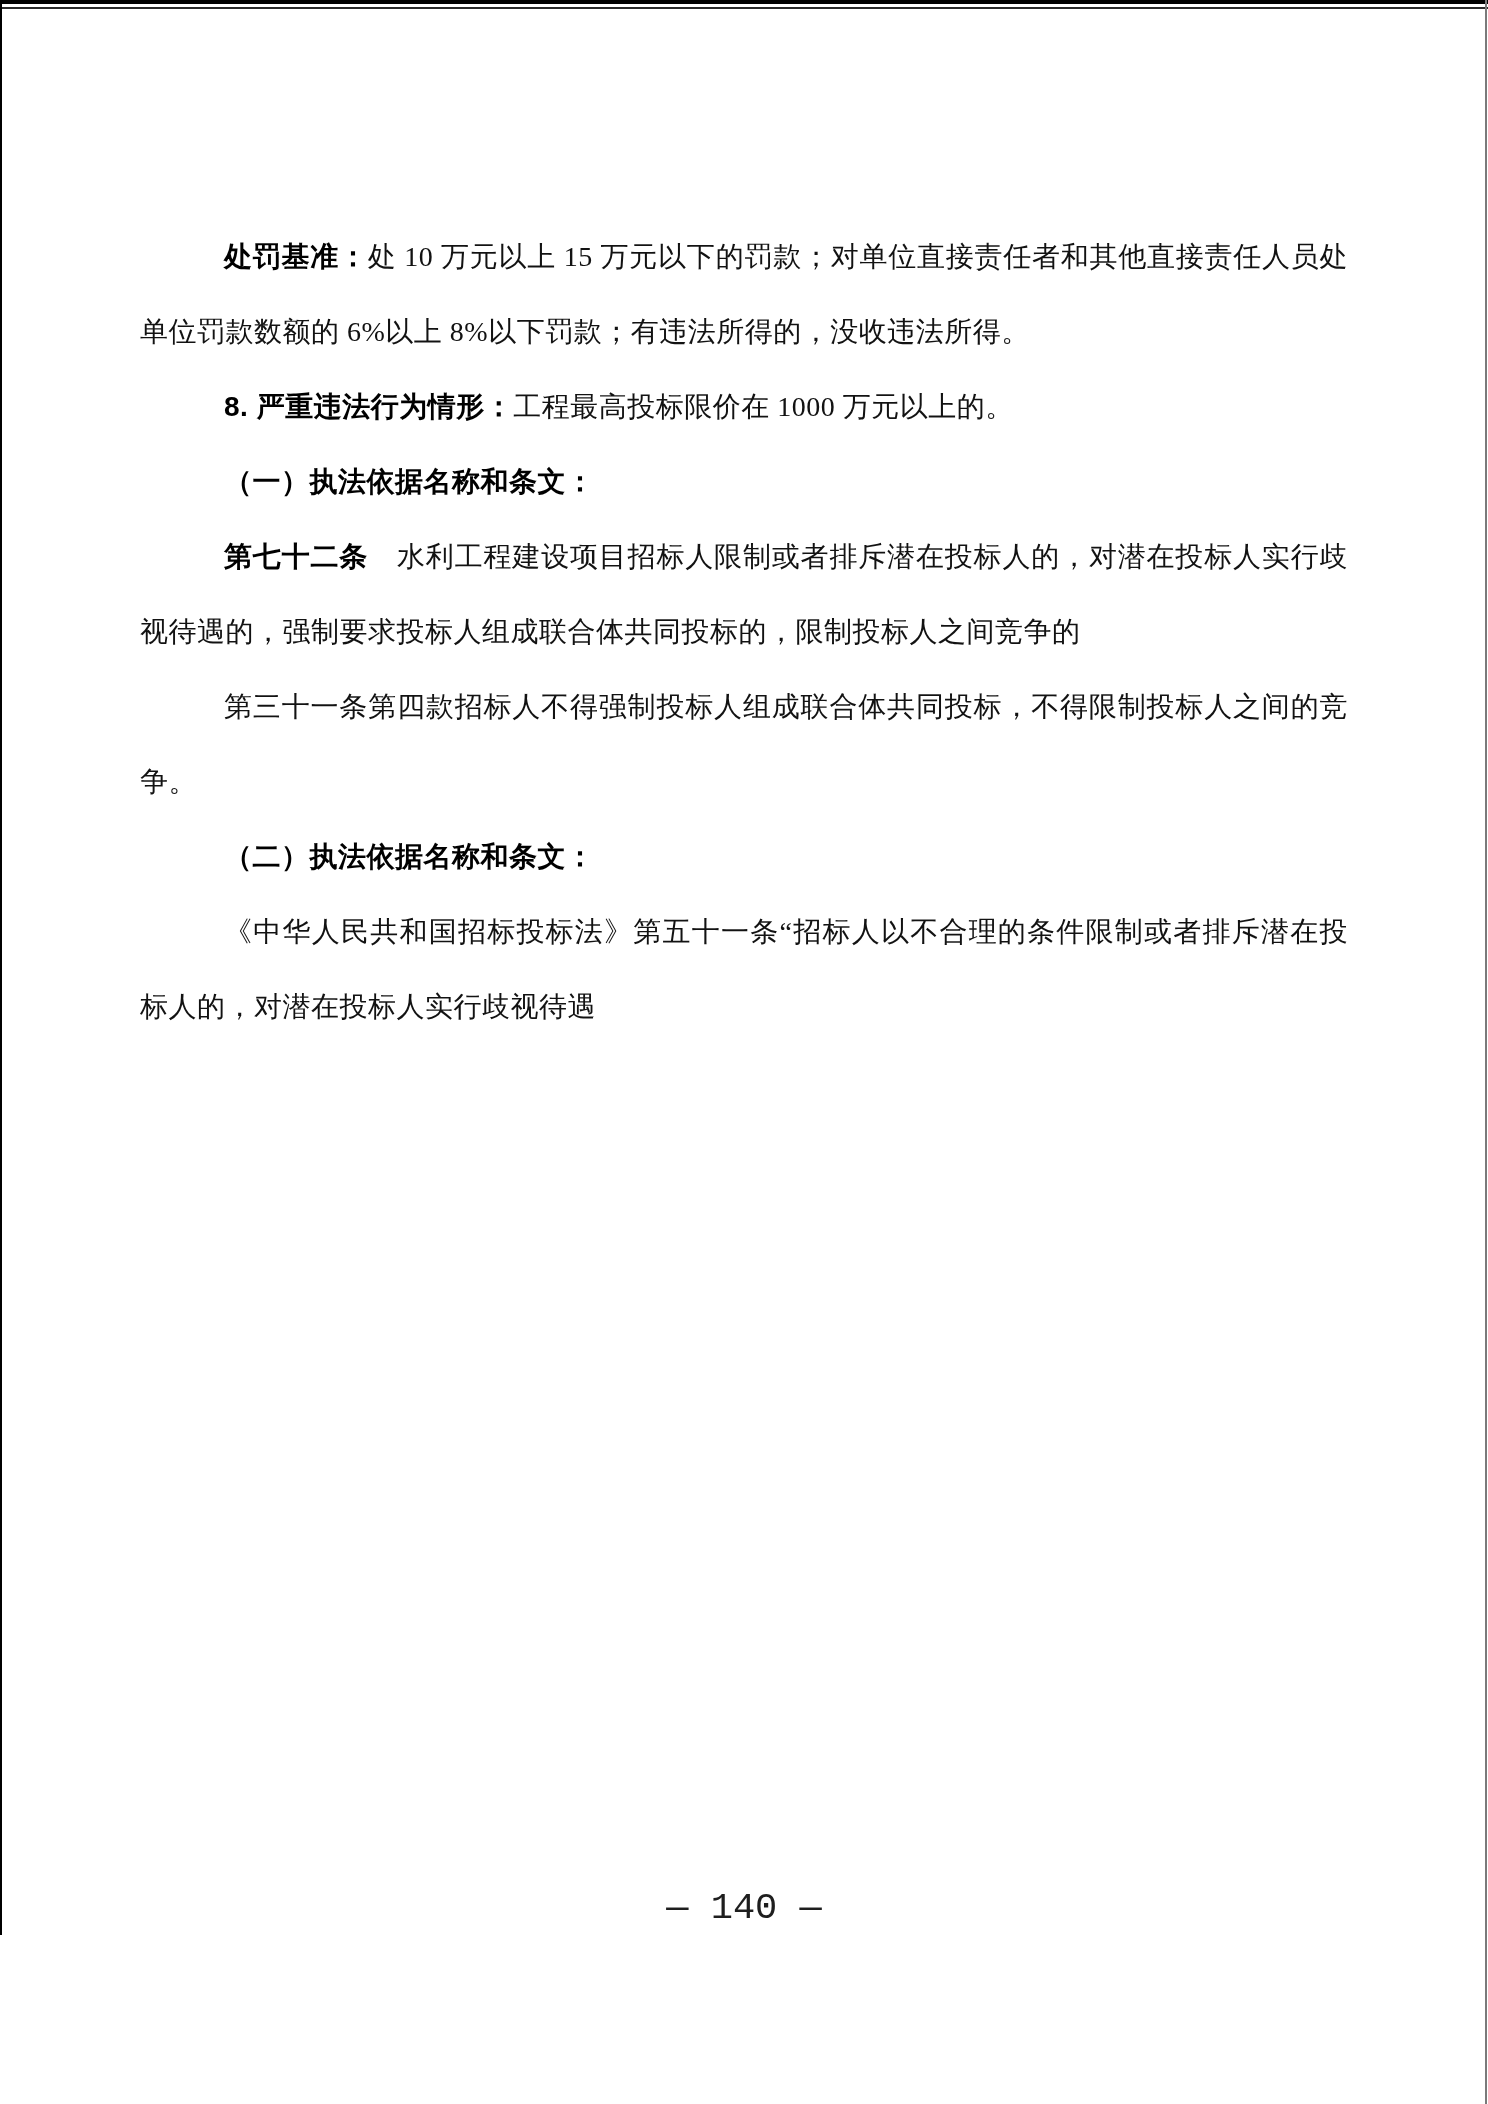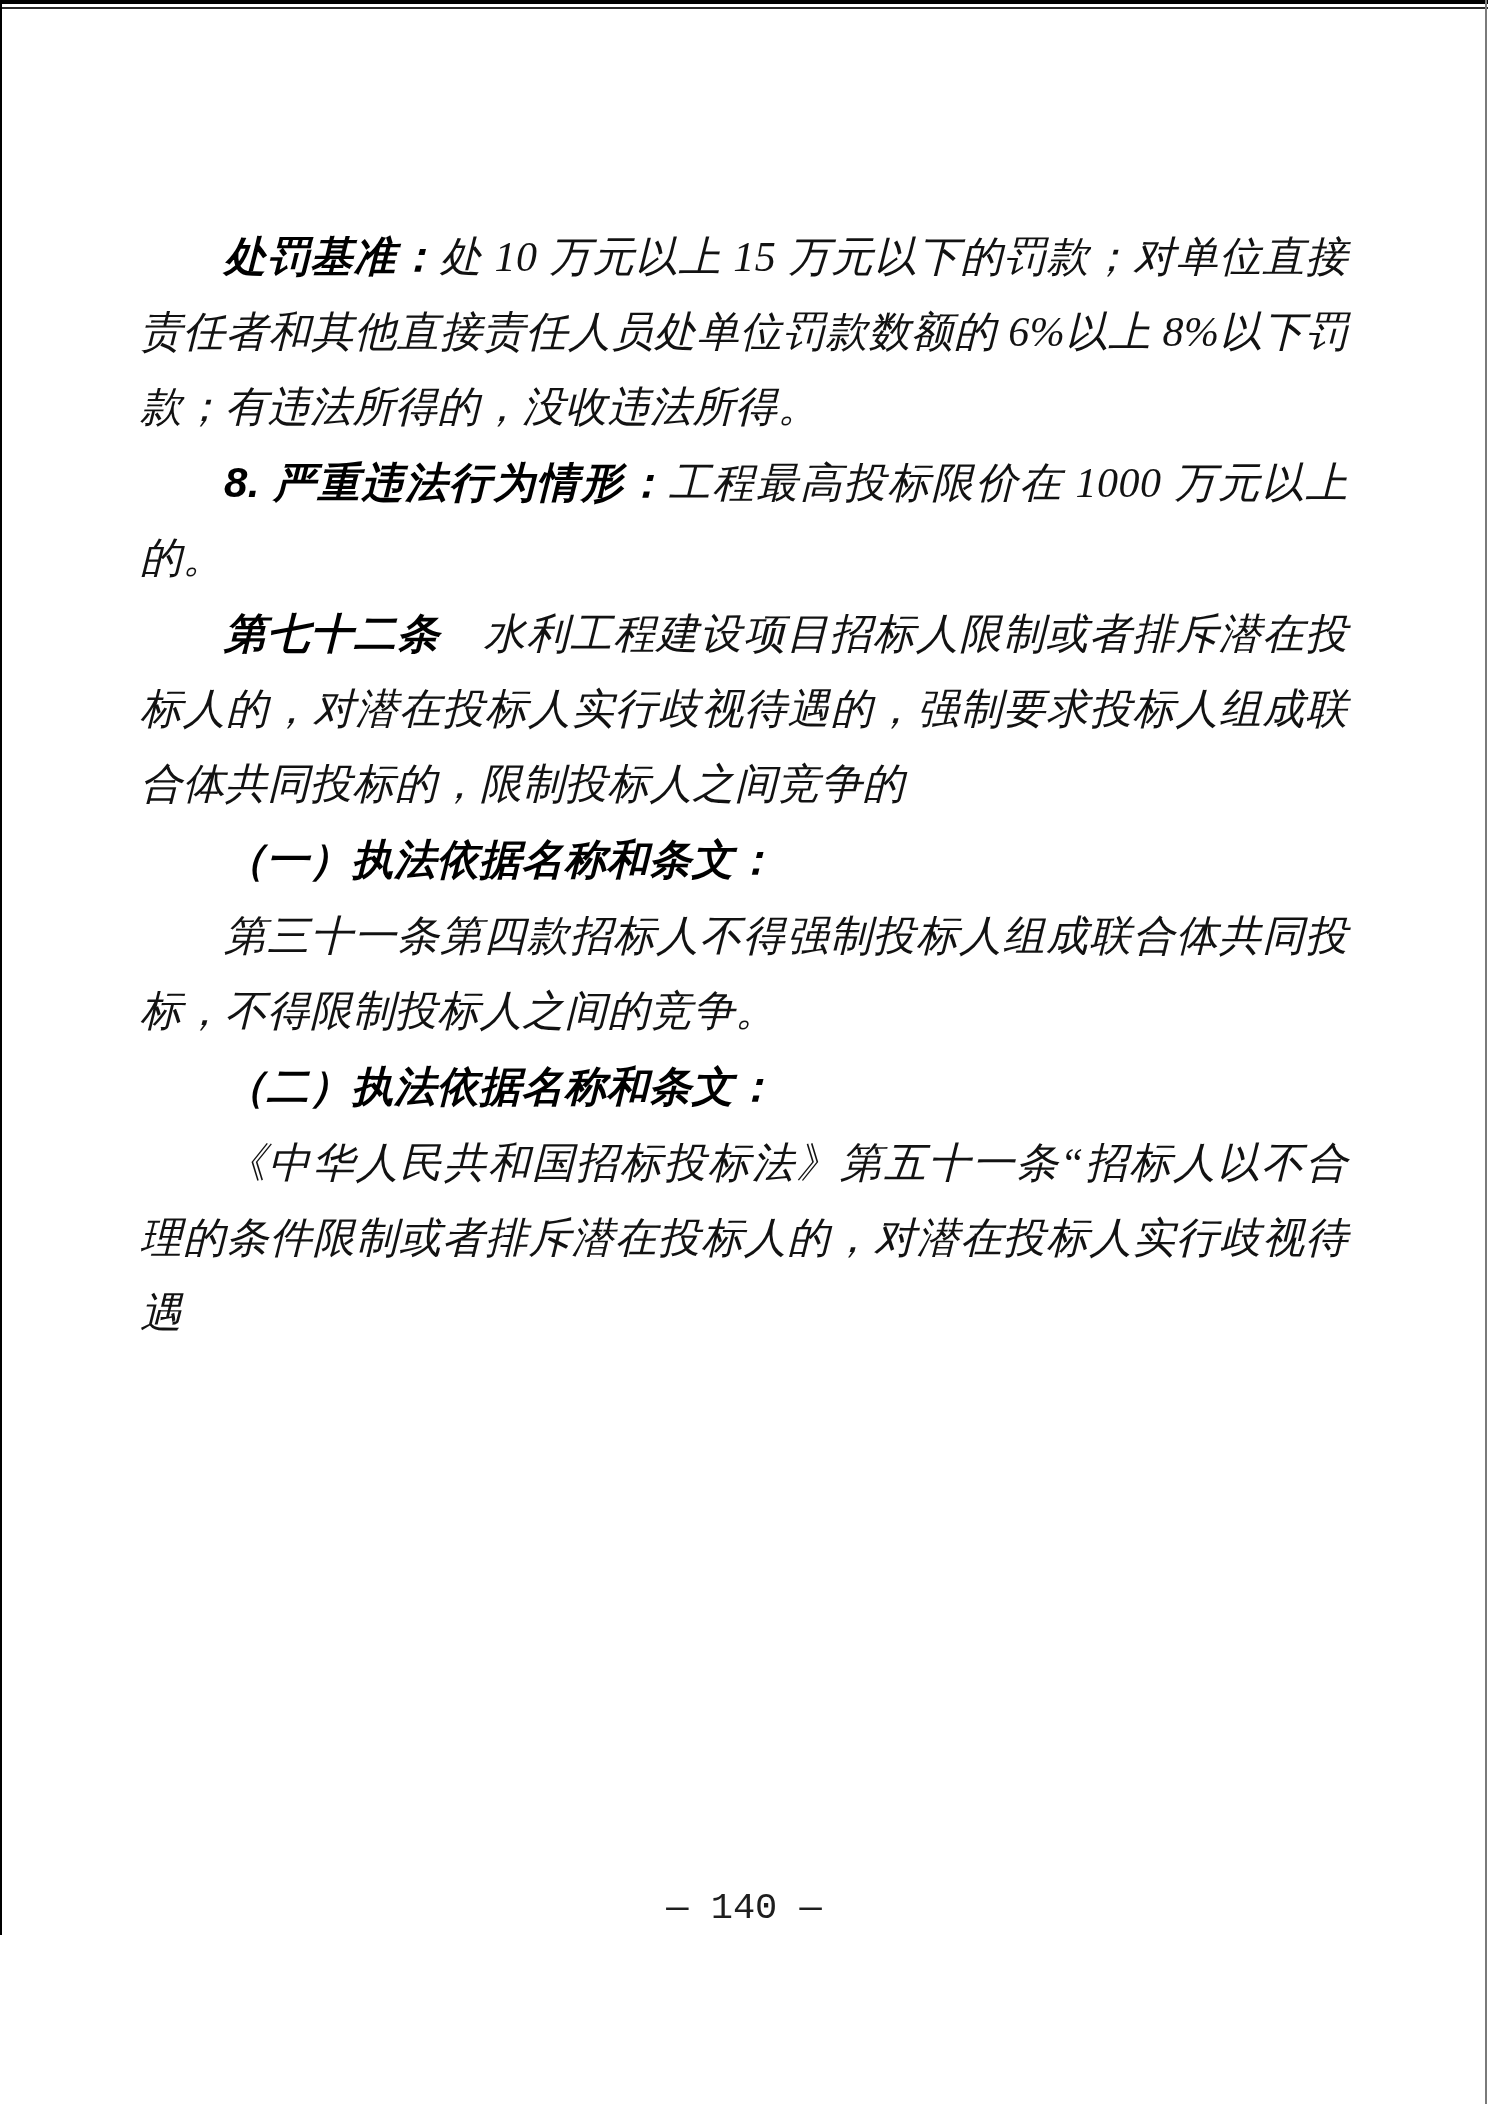--- a/index.html
+++ b/index.html
@@ -39,26 +39,25 @@
     position: absolute;
     top: 0; left: 1485px;
     width: 2px; height: 2104px;
     background: #7a7a7a;
   }
   .content {
     position: absolute;
     top: 219px;
     left: 140px;
     width: 1208px;
-    font-size: 42px;
+    font-size: 28px;
     line-height: 75px;
     text-align: justify;
     text-justify: inter-ideograph;
     letter-spacing: 0.5px;
-    font-style: italic;
   }
   .content p {
     margin: 0;
     padding: 0;
     text-indent: 84px;
   }
   .para-label {
     font-family: "Liberation Sans", "DejaVu Sans", sans-serif;
     font-weight: 700;
     color: #000000;
@@ -80,21 +79,21 @@
 
 <div class="page">
   <div class="top-bar"></div>
   <div class="top-thin-line"></div>
   <div class="left-edge-line"></div>
   <div class="right-edge-line"></div>
 
   <div class="content">
     <p><span class="para-label">处罚基准：</span><span>处 10 万元以上 15 万元以下的罚款；对单位直接责任者和其他直接责任人员处单位罚款数额的 6%以上 8%以下罚款；有违法所得的，没收违法所得。</span></p>
     <p><span class="para-label">8. 严重违法行为情形：</span><span>工程最高投标限价在 1000 万元以上的。</span></p>
+    <p><span class="para-label">（一）执法依据名称和条文：</span><span></span></p>
     <p><span class="para-label">第七十二条</span><span>　水利工程建设项目招标人限制或者排斥潜在投标人的，对潜在投标人实行歧视待遇的，强制要求投标人组成联合体共同投标的，限制投标人之间竞争的</span></p>
-    <p><span class="para-label">（一）执法依据名称和条文：</span><span></span></p>
     <p><span class="para-label"></span><span>第三十一条第四款招标人不得强制投标人组成联合体共同投标，不得限制投标人之间的竞争。</span></p>
     <p><span class="para-label">（二）执法依据名称和条文：</span><span></span></p>
     <p><span class="para-label"></span><span>《中华人民共和国招标投标法》第五十一条“招标人以不合理的条件限制或者排斥潜在投标人的，对潜在投标人实行歧视待遇</span></p>
   </div>
 
   <div class="footer">— 140 —</div>
 </div>
 
 </body></html>

